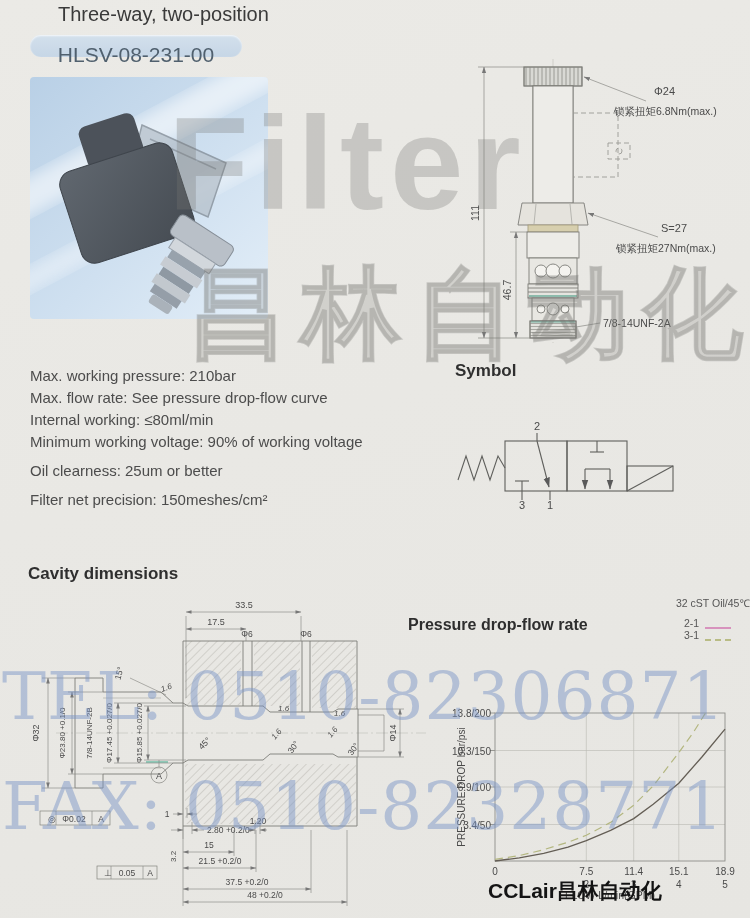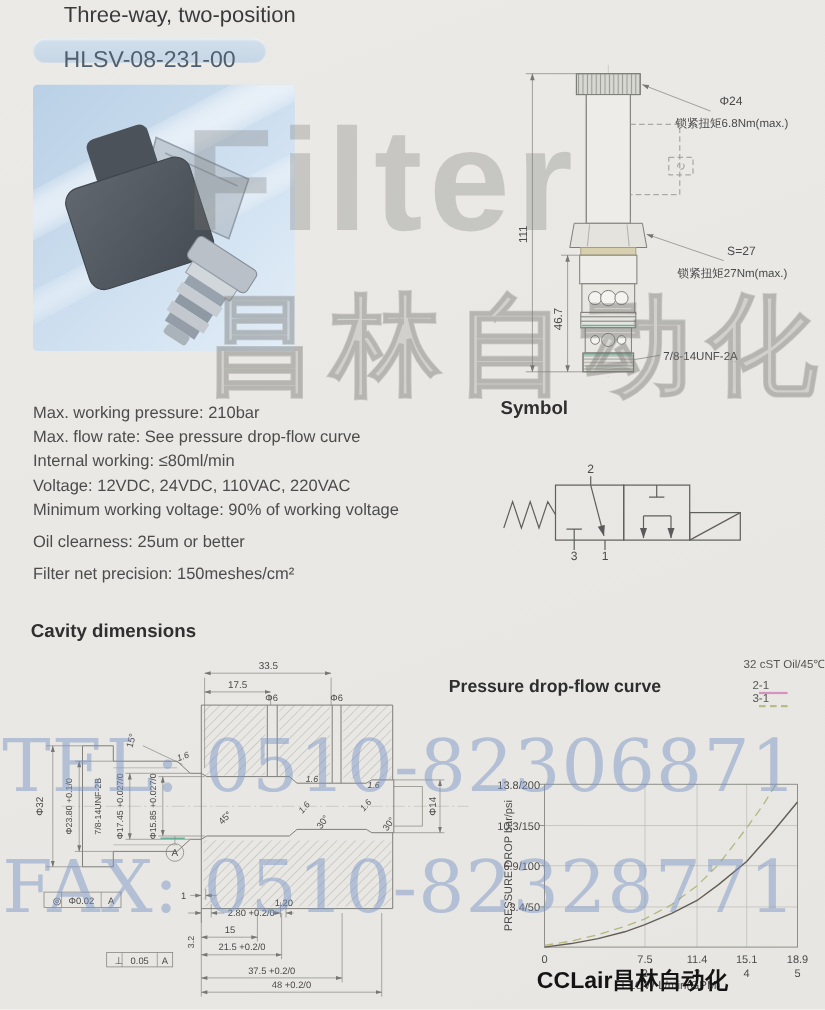--- a/index.html
+++ b/index.html
@@ -13,21 +13,21 @@
          color:#50606e;font-size:21px;text-align:center;line-height:39px;
          box-shadow:inset 0 1px 2px rgba(255,255,255,.8);}
   .photo{width:238px;height:242px;border-radius:4px;overflow:hidden;
          background:linear-gradient(135deg,#b9d0e6 0%,#cfe0f0 55%,#e3eef8 100%);}
   .h2{font-size:17px;font-weight:bold;color:#2f2f2f;}
   .spec{width:430px;font-size:15px;color:#4c4c4c;}
   .spec div{line-height:22px;}
   .spec .gap{margin-top:7px;}
   .chart-title{font-size:16px;font-weight:bold;color:#2e2e2e;}
   .legend{font-size:10.5px;color:#555;}
-  .legend .row{display:flex;align-items:flex-start;height:12px;flex-direction:column;}
+  .legend .row{display:flex;align-items:flex-end;height:12px;}
   .legend .sw{display:inline-block;width:26px;margin-left:6px;border-top:2px solid #d793bd;}
   .legend .sw.dash{border-top:2px dashed #b9bc85;}
   .wm{pointer-events:none;white-space:nowrap;}
   .wm-brand{font-size:132px;font-weight:bold;letter-spacing:6px;color:rgba(118,118,115,.30);}
   .wm-cn{font-size:100px;font-weight:bold;letter-spacing:14px;color:rgba(122,122,119,.22);
          -webkit-text-stroke:1.5px rgba(118,118,115,.30);}
   .wm-blue{font-family:"DejaVu Serif", serif;font-size:66px;color:rgba(122,148,198,.48);letter-spacing:1px;}
   .stamp{font-size:21px;font-weight:800;color:#141414;letter-spacing:0;}
   svg text{font-family:"Liberation Sans", sans-serif;fill:#4a4a4a;}
 </style>
@@ -132,21 +132,20 @@
     <text x="166" y="60" font-size="10.5">锁紧扭矩6.8Nm(max.)</text>
     <text x="213" y="177" font-size="11">S=27</text>
     <text x="168" y="197" font-size="10.5">锁紧扭矩27Nm(max.)</text>
     <text x="155" y="272" font-size="10.5">7/8-14UNF-2A</text>
   </svg>
 
   <div class="abs spec" style="left:30px;top:365px;">
     <div>Max. working pressure: 210bar</div>
     <div>Max. flow rate: See pressure drop-flow curve</div>
     <div>Internal working: ≤80ml/min</div>
-    <div>Voltage: 12VDC, 24VDC, 110VAC, 220VAC</div>
     <div>Minimum working voltage: 90% of working voltage</div>
     <div class="gap">Oil clearness: 25um or better</div>
     <div class="gap">Filter net precision: 150meshes/cm²</div>
   </div>
 
   <div class="abs h2" style="left:455px;top:361px;">Symbol</div>
   <svg class="abs" style="left:440px;top:408px;" width="310" height="104" viewBox="0 0 310 104">
     <defs>
       <marker id="sAe" markerWidth="10" markerHeight="8" refX="8.5" refY="4" orient="auto">
         <path d="M0 1 L9 4 L0 7 Z" fill="#5a5a5a"></path>
@@ -309,21 +308,21 @@
     <text x="141" y="223" font-size="8.5" text-anchor="middle">1</text>
     <text x="181" y="239" font-size="8.5">2.80 +0.2/0</text>
     <text x="232" y="230" font-size="8.5" text-anchor="middle">1.20</text>
     <text x="183" y="254" font-size="8.5" text-anchor="middle">15</text>
     <text x="194" y="270" font-size="8.5" text-anchor="middle">21.5 +0.2/0</text>
     <text transform="translate(150,268) rotate(-90)" font-size="8">3.2</text>
     <text x="221" y="291" font-size="8.5" text-anchor="middle">37.5 +0.2/0</text>
     <text x="239" y="304" font-size="8.5" text-anchor="middle">48 +0.2/0</text>
   </svg>
 
-  <div class="abs chart-title" style="left:408px;top:616px;">Pressure drop-flow curve</div>
+  <div class="abs chart-title" style="left:408px;top:616px;">Pressure drop-flow rate</div>
   <div class="abs legend" style="left:676px;top:596px;">32 cST Oil/45℃</div>
   <div class="abs legend" style="left:684px;top:617px;">
     <div class="row">
         <span>2-1</span>
         <span class="sw"></span>
       </div>
     <div class="row">
         <span>3-1</span>
         <span class="sw dash"></span>
       </div>

